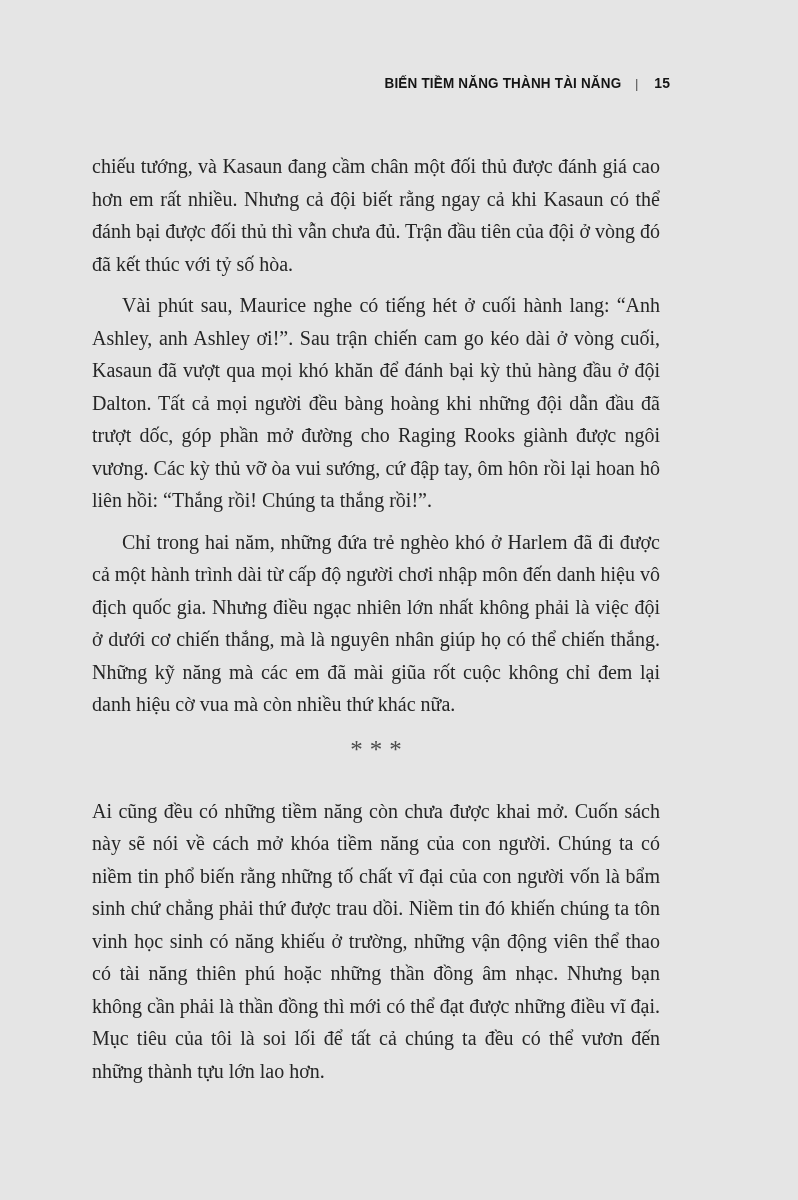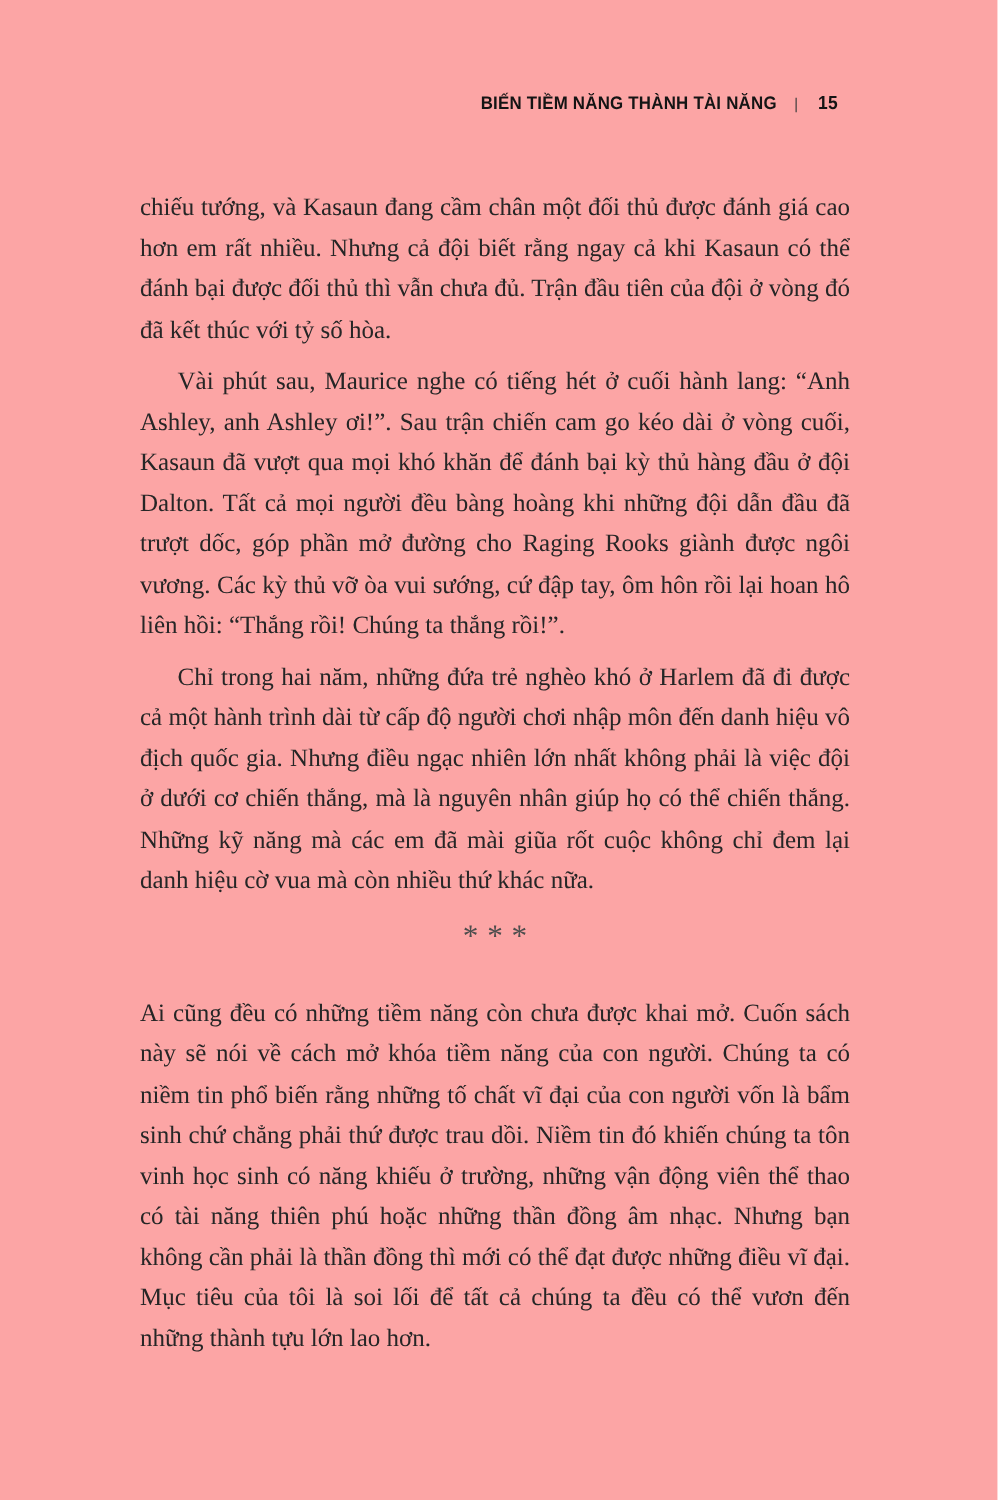--- a/index.html
+++ b/index.html
@@ -4,21 +4,21 @@
 <style>
   html, body {
     margin: 0;
     padding: 0;
     background: #ffffff;
   }
   .page {
     position: relative;
     width: 798px;
     height: 1200px;
-    background: #fca5a5;
+    background: #e5e5e5;
     font-family: "Liberation Serif", serif;
     color: #262626;
     overflow: hidden;
   }
   
   .running-head {
     position: absolute;
     top: 74px;
     right: 128px;
     display: flex;
@@ -37,21 +37,21 @@
     color: #3a3a3a;
     margin: 0 17px 0 15px;
     font-size: 12.5px;
   }
   .rh-page {
     font-size: 15px;
   }
   
   .body-text {
     position: absolute;
-    left: 112px;
+    left: 92px;
     top: 150px;
     width: 568px;
     font-size: 20px;
     line-height: 32.5px;
     text-align: justify;
     text-justify: inter-word;
   }
   .para {
     margin: 0 0 9px 0;
   }

